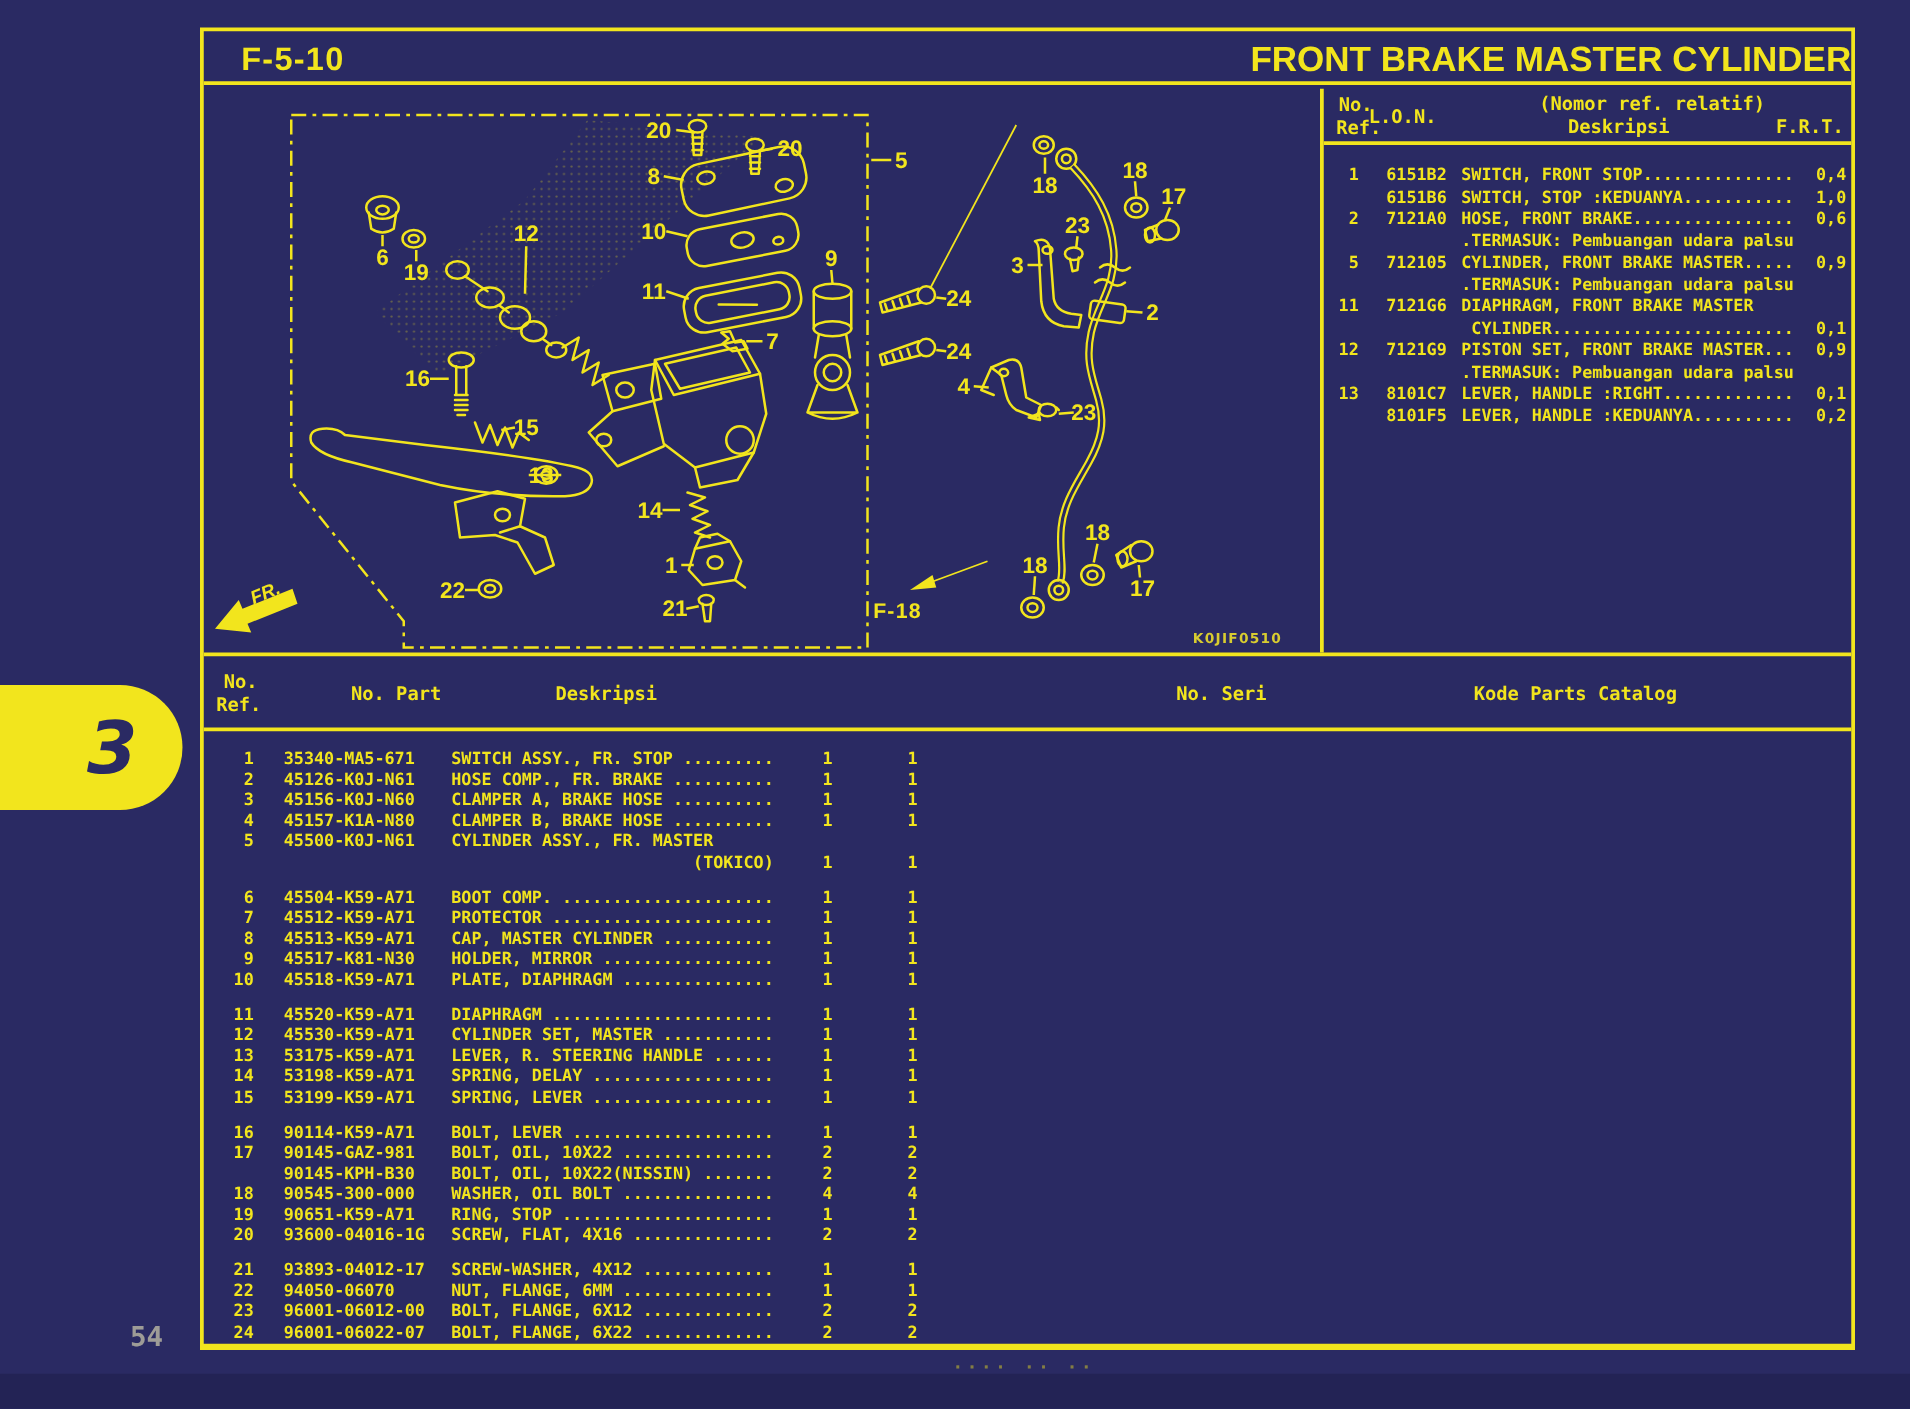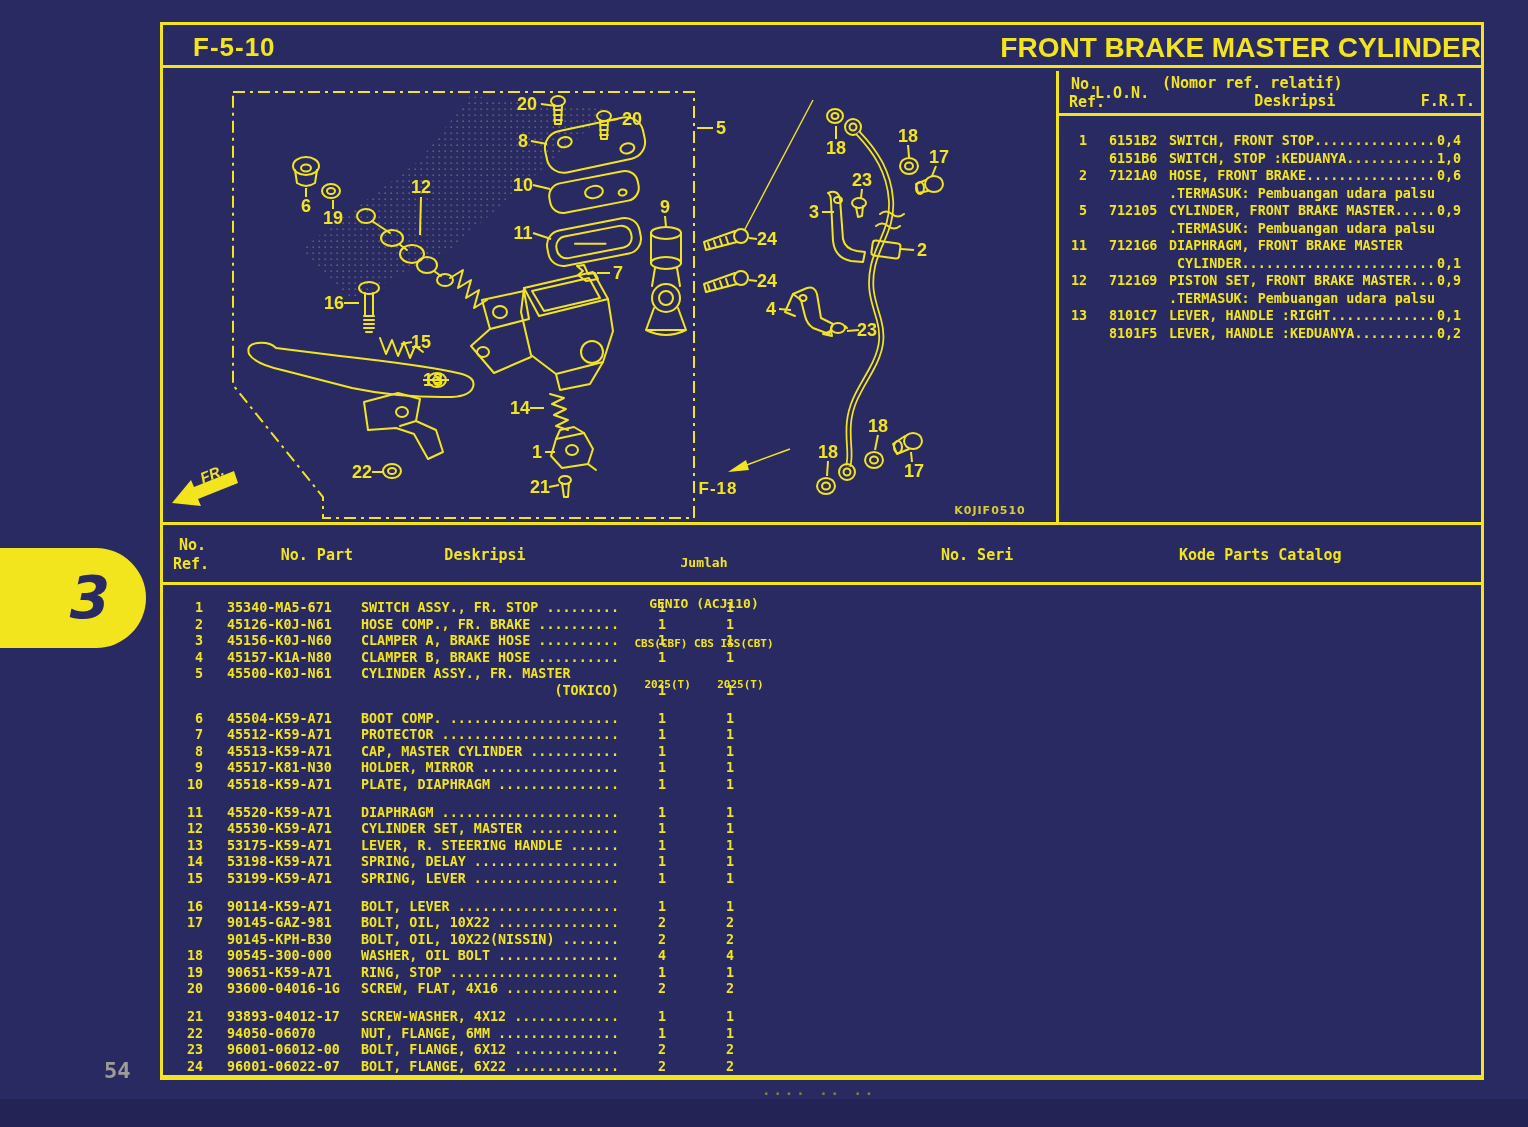--- a/index.html
+++ b/index.html
@@ -19,29 +19,29 @@
   .upper{position:absolute;left:0;top:46px;right:0;height:454px;border-bottom:3px solid var(--y)}
   svg.diagram{position:absolute;left:0;top:0}
 
   
   .lon{position:absolute;left:893px;top:0;right:0;bottom:0;border-left:3px solid var(--y);color:var(--y)}
   .lon-head{position:absolute;left:0;top:0;right:0;height:45px;border-bottom:3px solid var(--y);
     font:bold 15px "DejaVu Sans Mono",monospace}
   .lh-no{position:absolute;left:12px;top:4px}
   .lh-ref{position:absolute;left:10px;top:22px}
   .lh-lon{position:absolute;left:36px;top:13px}
-  .lh-note{position:absolute;left:103px;width:250px;text-align:left;top:3px}
+  .lh-note{position:absolute;left:103px;width:250px;text-align:right;top:3px}
   .lh-desk{position:absolute;left:111px;width:250px;text-align:center;top:21px}
   .lh-frt{position:absolute;right:6px;top:21px}
   .lon-rows{position:absolute;left:4px;right:4px;top:48px;bottom:0;padding-top:13px;
     font:bold 13.4px "DejaVu Sans Mono",monospace;white-space:pre}
   .lrow{display:grid;grid-template-columns:24px 82px 1fr 40px;height:17.5px;line-height:17.5px}
   .c-ref{text-align:right}
   .c-lon{padding-left:22px}
-  .c-frt{text-align:left}
+  .c-frt{text-align:right}
 
   
   .parts-head{position:absolute;left:0;top:503px;right:0;height:57px;border-bottom:3px solid var(--y);
     color:var(--y);font:bold 15px "DejaVu Sans Mono",monospace}
   .ph-no{position:absolute;left:16px;top:8px}
   .ph-ref{position:absolute;left:10px;top:27px}
   .ph-part{position:absolute;left:80px;top:18px;width:110px;text-align:right}
   .ph-desk{position:absolute;left:247px;top:18px;width:150px;text-align:center}
   .ph-j{position:absolute;left:430px;top:1px;width:222px;text-align:center;line-height:13.5px;font-size:13px;white-space:pre}
   .ph-j .small{font-size:11px}
@@ -367,26 +367,20 @@
       </div>
       <div class="lon-rows"><div class="lrow"><span class="c-ref">1</span><span class="c-lon">6151B2</span><span class="c-desc">SWITCH, FRONT STOP...............</span><span class="c-frt">0,4</span></div><div class="lrow"><span class="c-ref"></span><span class="c-lon">6151B6</span><span class="c-desc">SWITCH, STOP :KEDUANYA...........</span><span class="c-frt">1,0</span></div><div class="lrow"><span class="c-ref">2</span><span class="c-lon">7121A0</span><span class="c-desc">HOSE, FRONT BRAKE................</span><span class="c-frt">0,6</span></div><div class="lrow"><span class="c-ref"></span><span class="c-lon"></span><span class="c-desc">.TERMASUK: Pembuangan udara palsu</span><span class="c-frt"></span></div><div class="lrow"><span class="c-ref">5</span><span class="c-lon">712105</span><span class="c-desc">CYLINDER, FRONT BRAKE MASTER.....</span><span class="c-frt">0,9</span></div><div class="lrow"><span class="c-ref"></span><span class="c-lon"></span><span class="c-desc">.TERMASUK: Pembuangan udara palsu</span><span class="c-frt"></span></div><div class="lrow"><span class="c-ref">11</span><span class="c-lon">7121G6</span><span class="c-desc">DIAPHRAGM, FRONT BRAKE MASTER</span><span class="c-frt"></span></div><div class="lrow"><span class="c-ref"></span><span class="c-lon"></span><span class="c-desc"> CYLINDER........................</span><span class="c-frt">0,1</span></div><div class="lrow"><span class="c-ref">12</span><span class="c-lon">7121G9</span><span class="c-desc">PISTON SET, FRONT BRAKE MASTER...</span><span class="c-frt">0,9</span></div><div class="lrow"><span class="c-ref"></span><span class="c-lon"></span><span class="c-desc">.TERMASUK: Pembuangan udara palsu</span><span class="c-frt"></span></div><div class="lrow"><span class="c-ref">13</span><span class="c-lon">8101C7</span><span class="c-desc">LEVER, HANDLE :RIGHT.............</span><span class="c-frt">0,1</span></div><div class="lrow"><span class="c-ref"></span><span class="c-lon">8101F5</span><span class="c-desc">LEVER, HANDLE :KEDUANYA..........</span><span class="c-frt">0,2</span></div></div>
     </div>
   </div>
 
   <div class="parts-head">
     <span class="ph-no">No.</span>
     <span class="ph-ref">Ref.</span>
     <span class="ph-part">No. Part</span>
     <span class="ph-desk">Deskripsi</span>
-    <div class="ph-j">
-      <div>Jumlah</div>
-      <div>GENIO (ACJ110)</div>
-      <div class="small">CBS(CBF) CBS ISS(CBT)</div>
-      <div class="small">2025(T)    2025(T)</div>
-    </div>
     <span class="ph-seri">No. Seri</span>
     <span class="ph-kode">Kode Parts Catalog</span>
   </div>
 
   <div class="parts-rows"><div class="prow"><span class="p-ref">1</span><span class="p-part">35340-MA5-671</span><span class="p-desc">SWITCH ASSY., FR. STOP .........</span><span class="p-q1">1</span><span class="p-q2">1</span></div><div class="prow"><span class="p-ref">2</span><span class="p-part">45126-K0J-N61</span><span class="p-desc">HOSE COMP., FR. BRAKE ..........</span><span class="p-q1">1</span><span class="p-q2">1</span></div><div class="prow"><span class="p-ref">3</span><span class="p-part">45156-K0J-N60</span><span class="p-desc">CLAMPER A, BRAKE HOSE ..........</span><span class="p-q1">1</span><span class="p-q2">1</span></div><div class="prow"><span class="p-ref">4</span><span class="p-part">45157-K1A-N80</span><span class="p-desc">CLAMPER B, BRAKE HOSE ..........</span><span class="p-q1">1</span><span class="p-q2">1</span></div><div class="prow"><span class="p-ref">5</span><span class="p-part">45500-K0J-N61</span><span class="p-desc">CYLINDER ASSY., FR. MASTER</span><span class="p-q1"></span><span class="p-q2"></span></div><div class="prow"><span class="p-ref"></span><span class="p-part"></span><span class="p-desc">                        (TOKICO)</span><span class="p-q1">1</span><span class="p-q2">1</span></div><div class="pgap"></div><div class="prow"><span class="p-ref">6</span><span class="p-part">45504-K59-A71</span><span class="p-desc">BOOT COMP. .....................</span><span class="p-q1">1</span><span class="p-q2">1</span></div><div class="prow"><span class="p-ref">7</span><span class="p-part">45512-K59-A71</span><span class="p-desc">PROTECTOR ......................</span><span class="p-q1">1</span><span class="p-q2">1</span></div><div class="prow"><span class="p-ref">8</span><span class="p-part">45513-K59-A71</span><span class="p-desc">CAP, MASTER CYLINDER ...........</span><span class="p-q1">1</span><span class="p-q2">1</span></div><div class="prow"><span class="p-ref">9</span><span class="p-part">45517-K81-N30</span><span class="p-desc">HOLDER, MIRROR .................</span><span class="p-q1">1</span><span class="p-q2">1</span></div><div class="prow"><span class="p-ref">10</span><span class="p-part">45518-K59-A71</span><span class="p-desc">PLATE, DIAPHRAGM ...............</span><span class="p-q1">1</span><span class="p-q2">1</span></div><div class="pgap"></div><div class="prow"><span class="p-ref">11</span><span class="p-part">45520-K59-A71</span><span class="p-desc">DIAPHRAGM ......................</span><span class="p-q1">1</span><span class="p-q2">1</span></div><div class="prow"><span class="p-ref">12</span><span class="p-part">45530-K59-A71</span><span class="p-desc">CYLINDER SET, MASTER ...........</span><span class="p-q1">1</span><span class="p-q2">1</span></div><div class="prow"><span class="p-ref">13</span><span class="p-part">53175-K59-A71</span><span class="p-desc">LEVER, R. STEERING HANDLE ......</span><span class="p-q1">1</span><span class="p-q2">1</span></div><div class="prow"><span class="p-ref">14</span><span class="p-part">53198-K59-A71</span><span class="p-desc">SPRING, DELAY ..................</span><span class="p-q1">1</span><span class="p-q2">1</span></div><div class="prow"><span class="p-ref">15</span><span class="p-part">53199-K59-A71</span><span class="p-desc">SPRING, LEVER ..................</span><span class="p-q1">1</span><span class="p-q2">1</span></div><div class="pgap"></div><div class="prow"><span class="p-ref">16</span><span class="p-part">90114-K59-A71</span><span class="p-desc">BOLT, LEVER ....................</span><span class="p-q1">1</span><span class="p-q2">1</span></div><div class="prow"><span class="p-ref">17</span><span class="p-part">90145-GAZ-981</span><span class="p-desc">BOLT, OIL, 10X22 ...............</span><span class="p-q1">2</span><span class="p-q2">2</span></div><div class="prow"><span class="p-ref"></span><span class="p-part">90145-KPH-B30</span><span class="p-desc">BOLT, OIL, 10X22(NISSIN) .......</span><span class="p-q1">2</span><span class="p-q2">2</span></div><div class="prow"><span class="p-ref">18</span><span class="p-part">90545-300-000</span><span class="p-desc">WASHER, OIL BOLT ...............</span><span class="p-q1">4</span><span class="p-q2">4</span></div><div class="prow"><span class="p-ref">19</span><span class="p-part">90651-K59-A71</span><span class="p-desc">RING, STOP .....................</span><span class="p-q1">1</span><span class="p-q2">1</span></div><div class="prow"><span class="p-ref">20</span><span class="p-part">93600-04016-1G</span><span class="p-desc">SCREW, FLAT, 4X16 ..............</span><span class="p-q1">2</span><span class="p-q2">2</span></div><div class="pgap"></div><div class="prow"><span class="p-ref">21</span><span class="p-part">93893-04012-17</span><span class="p-desc">SCREW-WASHER, 4X12 .............</span><span class="p-q1">1</span><span class="p-q2">1</span></div><div class="prow"><span class="p-ref">22</span><span class="p-part">94050-06070</span><span class="p-desc">NUT, FLANGE, 6MM ...............</span><span class="p-q1">1</span><span class="p-q2">1</span></div><div class="prow"><span class="p-ref">23</span><span class="p-part">96001-06012-00</span><span class="p-desc">BOLT, FLANGE, 6X12 .............</span><span class="p-q1">2</span><span class="p-q2">2</span></div><div class="prow"><span class="p-ref">24</span><span class="p-part">96001-06022-07</span><span class="p-desc">BOLT, FLANGE, 6X22 .............</span><span class="p-q1">2</span><span class="p-q2">2</span></div></div>
 </div>
 
 <div class="pageno">54</div>
 <div class="stamp">···· ·· ··</div>
 <div class="bottomstrip"></div>

